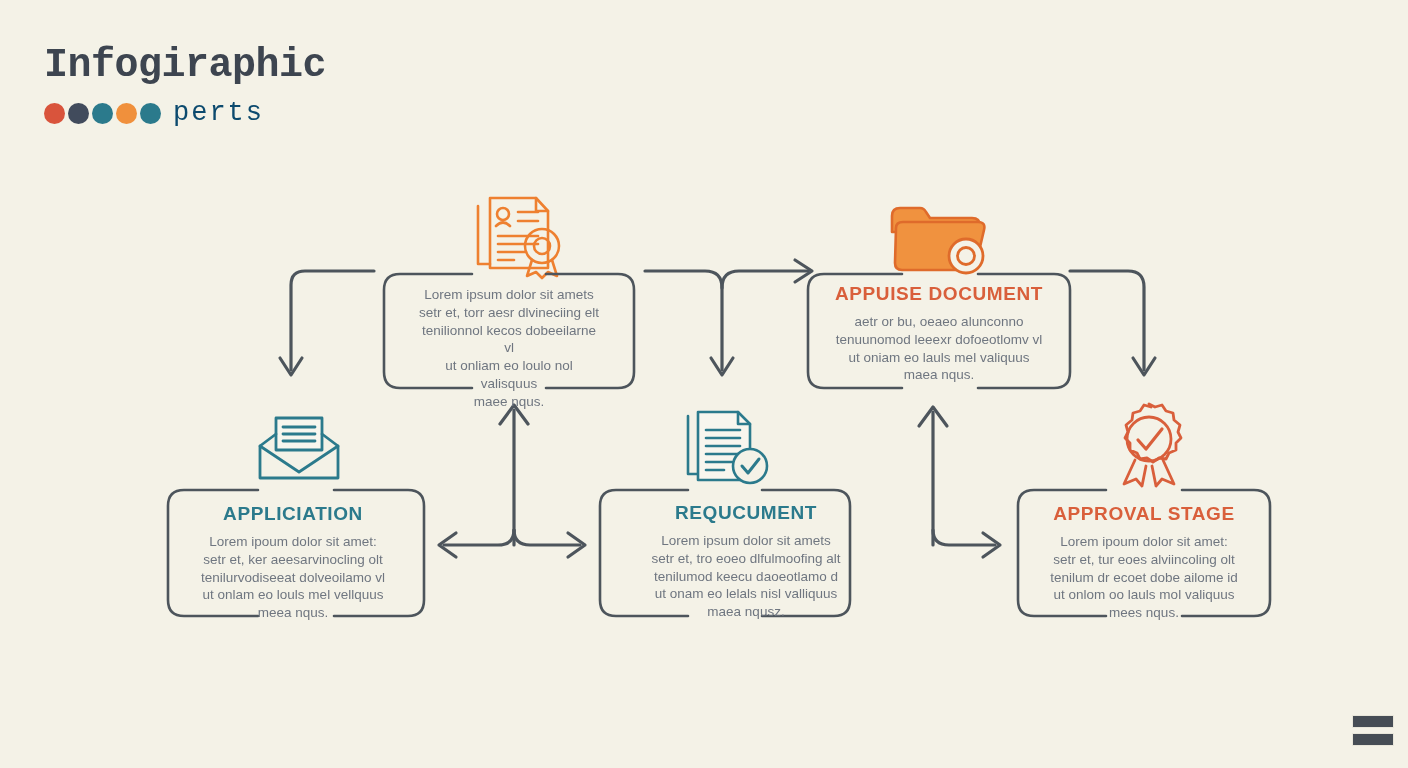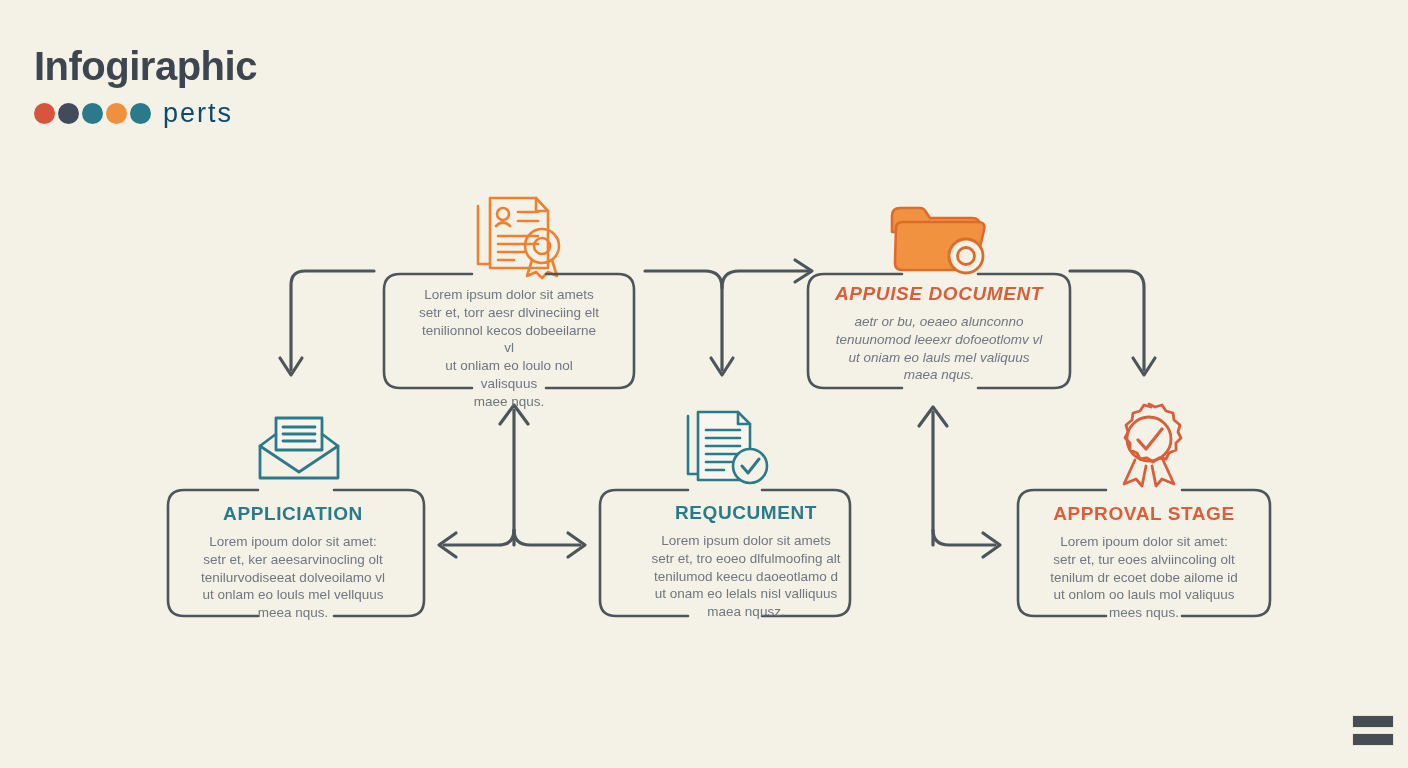--- a/index.html
+++ b/index.html
@@ -18,22 +18,23 @@
     position: absolute;
     inset: 0;
     width: 1408px;
     height: 768px;
     background: #f4f2e7;
   }
 
   
   #logo {
     position: absolute;
-    left: 34px;
+    left: 44px;
     top: 46px;
+    font-family: Liberation Mono, monospace;
   }
   #logo-title {
     font-size: 40px;
     font-weight: bold;
     color: #3d4550;
     letter-spacing: -0.5px;
     line-height: 1;
     margin: 0;
     white-space: nowrap;
   }
@@ -238,21 +239,21 @@
     </svg>
     <div class="card-inner">
       <p class="card-body">Lorem ipsum dolor sit amets
 setr et, torr aesr dlvineciing elt
 tenilionnol kecos dobeeilarne vl
 ut onliam eo loulo nol valisquus
 maee nqus.</p>
     </div>
   </div>
 
-  <div class="card" style="left:806px; top:272px; width:266px; height:118px;font-style:italic;">
+  <div class="card" style="left:806px; top:272px; width:266px; height:118px;">
     <svg class="card-frame" viewBox="0 0 266 118" width="266" height="118" fill="none" stroke="#4d555c" stroke-width="2.6" stroke-linecap="round" stroke-linejoin="round">
       <path d="M96 2 L18 2 Q2 2 2 18 L2 100 Q2 116 18 116 L96 116"></path>
       <path d="M172 2 L248 2 Q264 2 264 18 L264 100 Q264 116 248 116 L172 116"></path>
     </svg>
     <div class="card-inner" style="padding:12px 24px 10px 24px;">
       <h3 class="card-title title-red" style="color: rgb(217, 95, 59);">APPUISE DOCUMENT</h3>
       <p class="card-body">aetr or bu, oeaeo alunconno
 tenuunomod leeexr dofoeotlomv vl
 ut oniam eo lauls mel valiquus
 maea nqus.</p>

